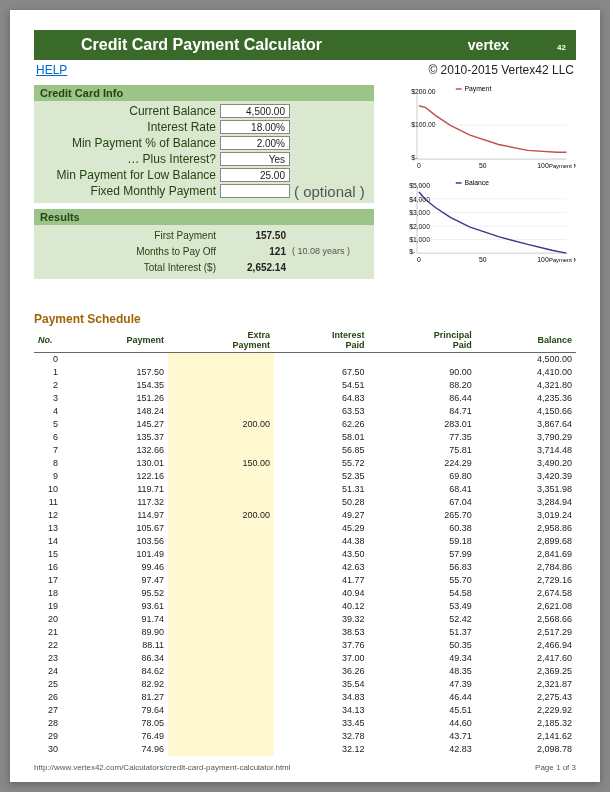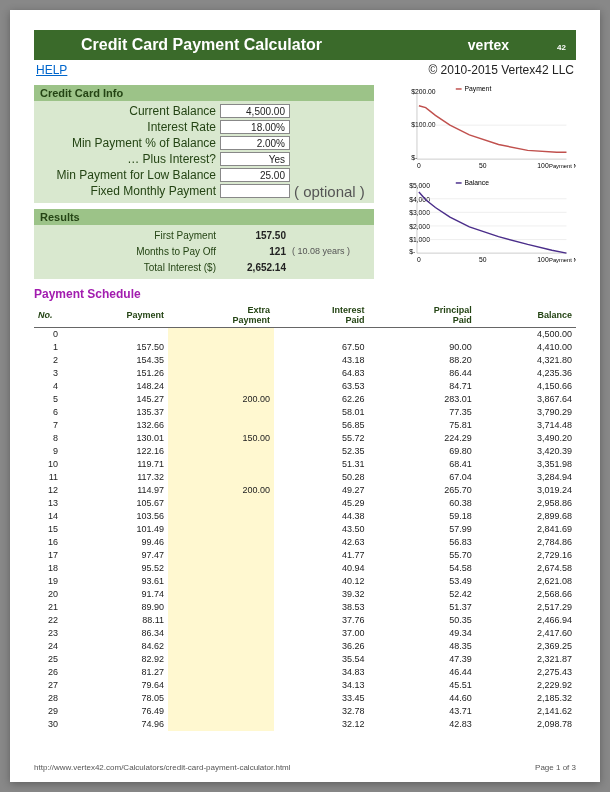--- a/index.html
+++ b/index.html
@@ -104,21 +104,22 @@
     height: 90px;
     margin-bottom: 4px;
     position: relative;
     font-size: 7px;
   }
   .chart svg { width: 100%; height: 100%; }
   .sched-title {
     font-weight: bold;
     font-size: 12px;
     padding: 8px 0 2px;
-    color: #a21caf;
+    color: #a16207;
+    margin-top: 25px;
   }
   table.sched {
     width: 100%;
     border-collapse: collapse;
     font-size: 9px;
   }
   table.sched th {
     text-align: right;
     font-weight: bold;
     padding: 2px 4px;
@@ -286,21 +287,21 @@
           <td>157.50</td>
           <td class="extra"></td>
           <td>67.50</td>
           <td>90.00</td>
           <td>4,410.00</td>
         </tr>
         <tr>
           <td>2</td>
           <td>154.35</td>
           <td class="extra"></td>
-          <td>43.18</td>
+          <td>54.51</td>
           <td>88.20</td>
           <td>4,321.80</td>
         </tr>
         <tr>
           <td>3</td>
           <td>151.26</td>
           <td class="extra"></td>
           <td>64.83</td>
           <td>86.44</td>
           <td>4,235.36</td>

